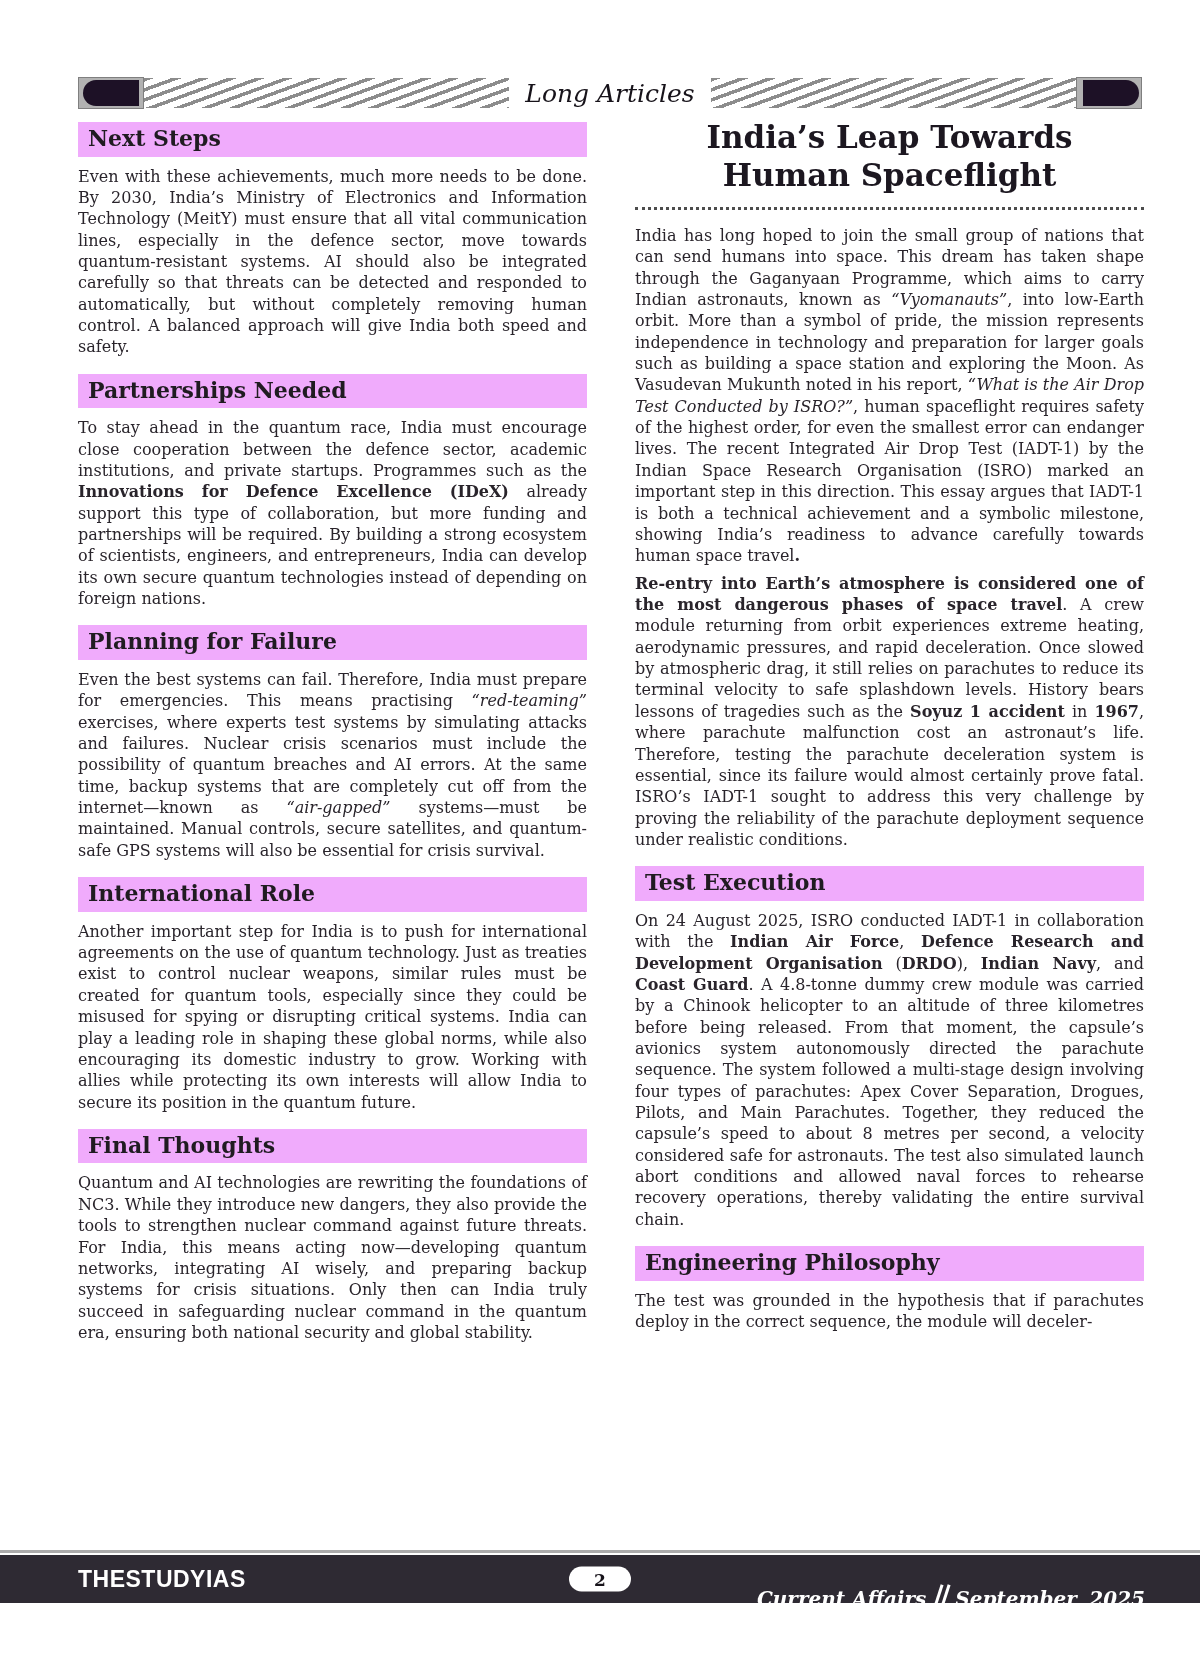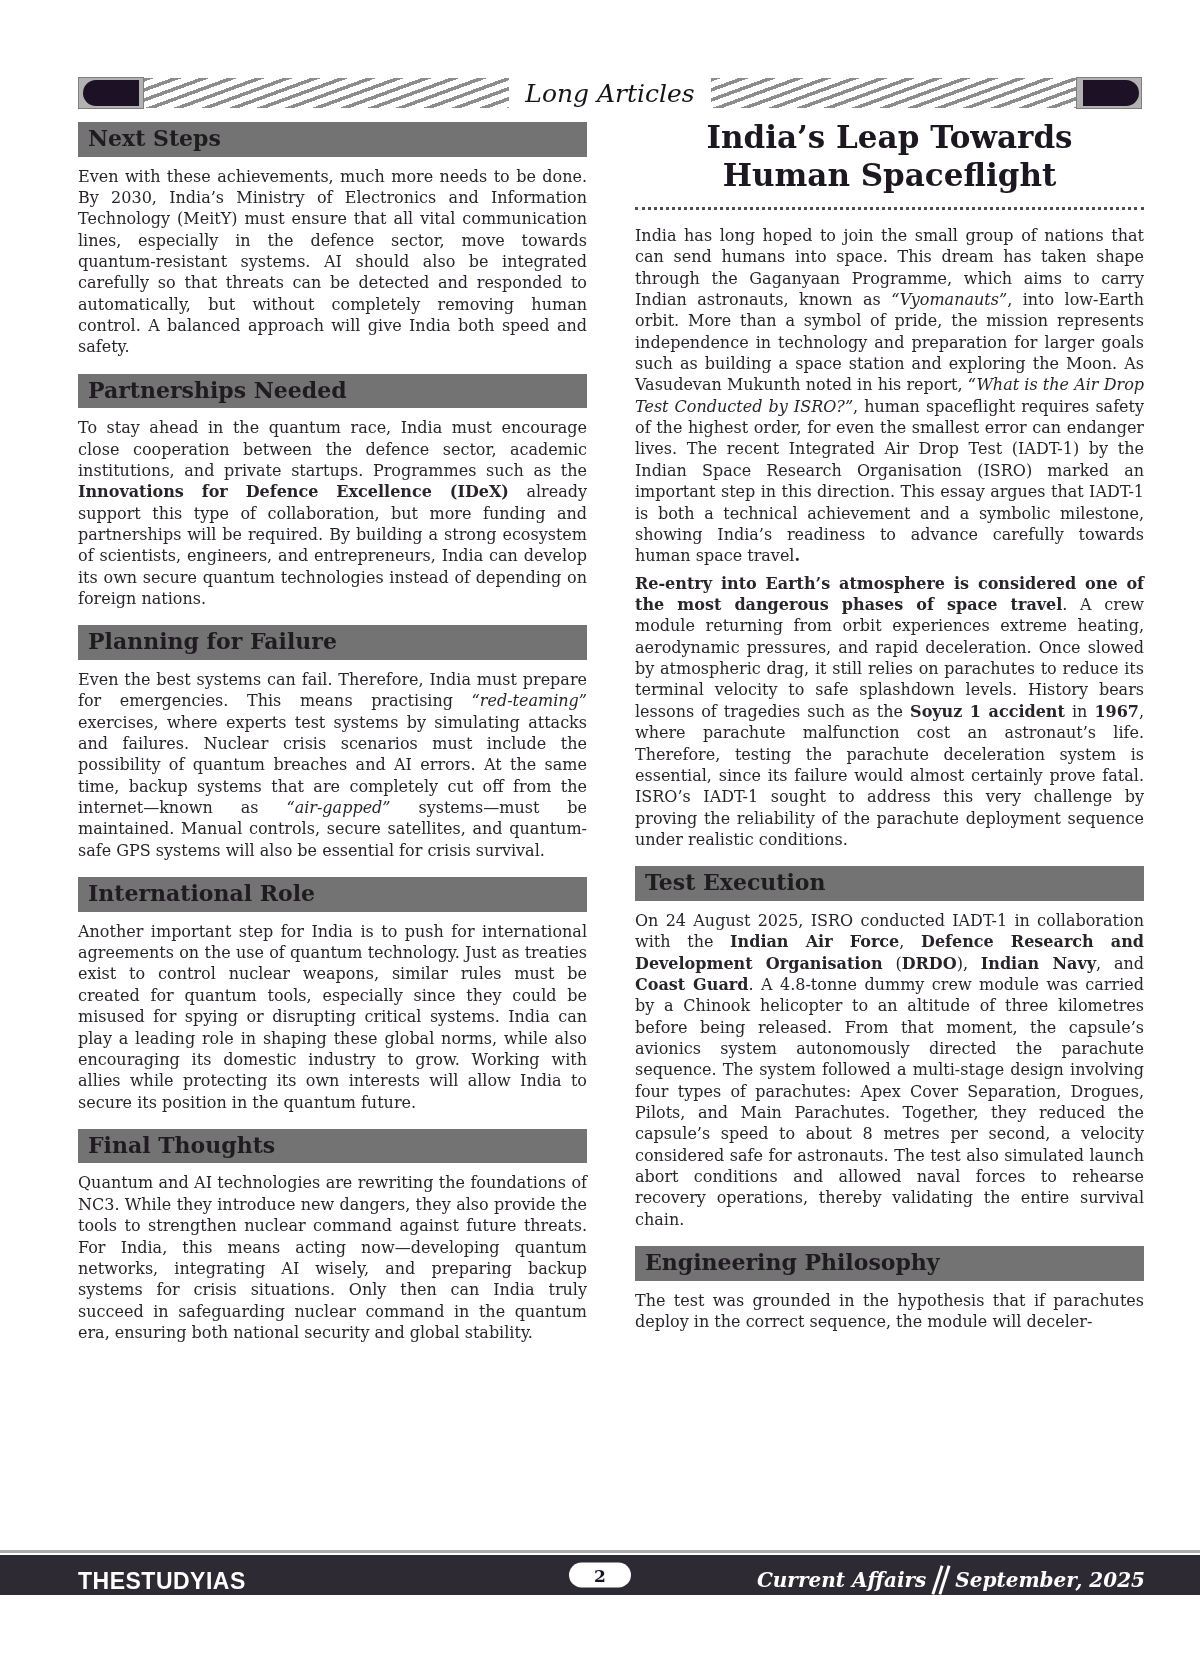--- a/index.html
+++ b/index.html
@@ -34,21 +34,21 @@
   }
 
   
   .columns{
     display:flex;gap:48px;
     margin:12px 56px 0 78px;
   }
   .col{flex:1;min-width:0;}
 
   .band{
-    background:#737373;color:#201b21;
+    background:#f0abfc;color:#201b21;
     font-size:22px;font-weight:bold;line-height:1.25;
     margin:16px 0 9px 0;padding:3px 4px 4px 10px;
   }
   .sec:first-child .band{margin-top:0;}
   p.body{
     margin:0 0 6px 0;
     font-size:16px;line-height:1.335;
     text-align:justify;
     hyphens:auto;-webkit-hyphens:auto;
   }
@@ -63,22 +63,22 @@
   }
   .dotted-rule{
     height:0;border-bottom:3px dotted #4d4d4d;
     margin:9px 0 15px 0;
   }
 
   
   .footer{position:absolute;left:0;right:0;top:1550px;}
   .footer-hairline{height:3px;background:#ababab;margin-bottom:2px;}
   .footer-bar{
-    height:40px;background:#2e2a33;
-    display:flex;align-items:flex-end;position:relative;
+    height:48px;background:#2e2a33;
+    display:flex;align-items:center;position:relative;
     padding:0 55px 0 78px;box-sizing:border-box;
   }
   .brand{
     font-family:"Liberation Sans", sans-serif;
     font-weight:bold;font-size:23px;color:#ffffff;letter-spacing:0.5px;
   }
   .page-badge{
     position:absolute;left:50%;top:50%;transform:translate(-50%,-50%);
     width:62px;height:25px;background:#ffffff;border-radius:13px;
     display:flex;align-items:center;justify-content:center;

